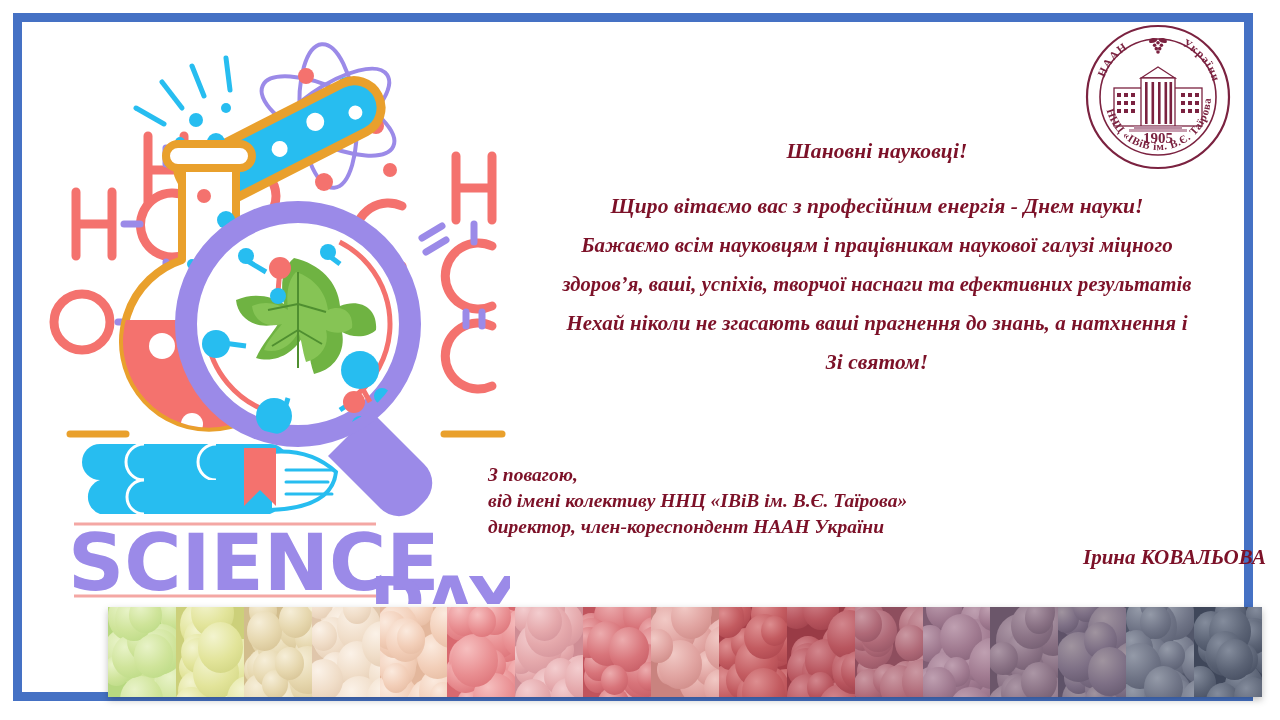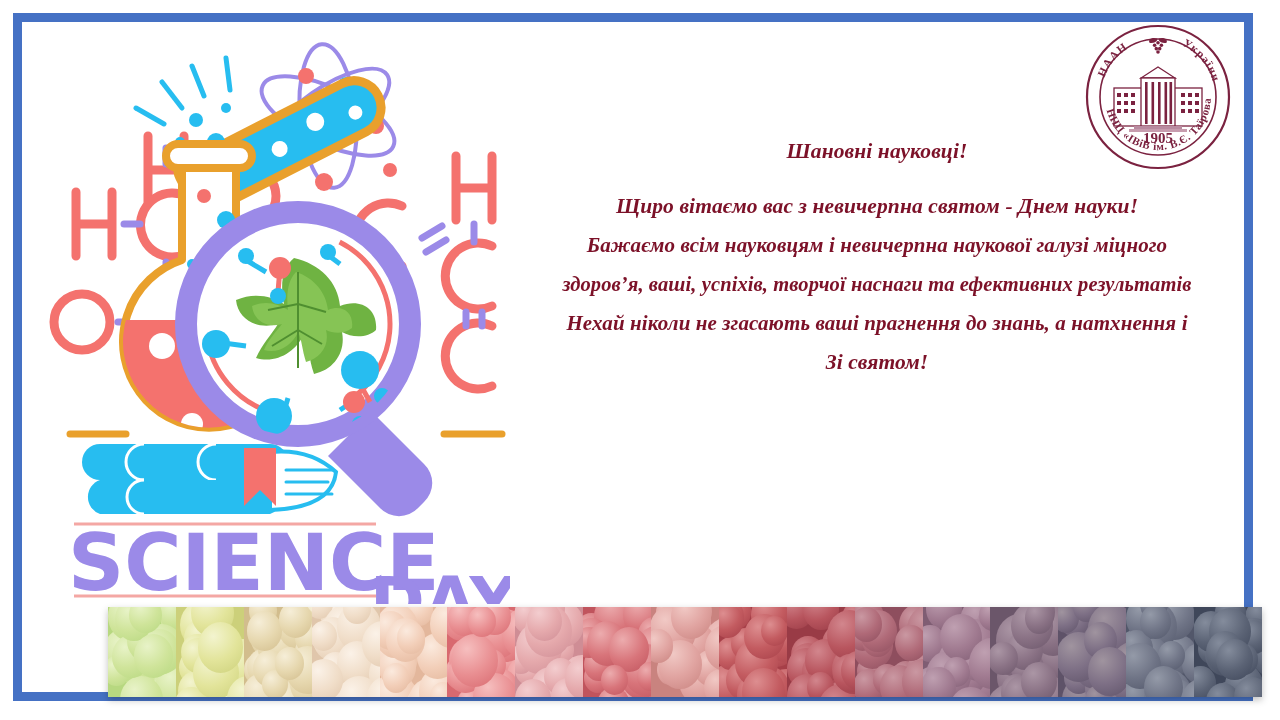--- a/index.html
+++ b/index.html
@@ -381,27 +381,33 @@
         <textPath href="#arcTop" startOffset="64%">України</textPath>
       </text>
       <text font-family="'Liberation Serif', serif" font-size="11" font-weight="bold" fill="#7b2240" letter-spacing="0.6">
         <textPath href="#arcBot" startOffset="8%">ННЦ «ІВіВ ім. В.Є. Таїрова»</textPath>
       </text>
     </svg>
   </div>
 
   <div id="greeting">
     <div class="g-line salut">Шановні науковці!</div>
-    <div class="g-line">Щиро вітаємо вас з невичерпна святом - Днем науки!</div>
-    <div class="g-line small">Бажаємо всім науковцям і невичерпна наукової галузі міцного</div>
+    <div class="g-line">Щиро вітаємо вас з професійним енергія - Днем науки!</div>
+    <div class="g-line small">Бажаємо всім науковцям і працівникам наукової галузі міцного</div>
     <div class="g-line wide">здоров’я, ваші, успіхів, творчої наснаги та ефективних результатів</div>
     <div class="g-line small">Нехай ніколи не згасають ваші прагнення до знань, а натхнення і</div>
     <div class="g-line">Зі святом!</div>
   </div>
 
+  <div id="signature">
+    <div class="sig-line">З повагою,</div>
+    <div class="sig-line">від імені колективу ННЦ «ІВіВ ім. В.Є. Таїрова»</div>
+    <div class="sig-line">директор, член-кореспондент НААН України</div>
+    <div class="sig-name">Ірина КОВАЛЬОВА</div>
+  </div>
 
   <div id="grape-strip">
       <div class="grape-cell" style="background: rgb(183, 216, 128);">
         <div class="berries">
           <i style="width: 39.1352px; height: 43.8315px; left: 15.9265%; top: 39.6521%; background: radial-gradient(circle at 34% 28%, rgb(232, 243, 200) 0%, rgb(207, 228, 154) 52%, rgb(183, 216, 128) 100%);"></i>
           <i style="width: 47.716px; height: 53.4419px; left: 53.2185%; top: 38.2123%; background: radial-gradient(circle at 34% 28%, rgb(232, 243, 200) 0%, rgb(207, 228, 154) 52%, rgb(183, 216, 128) 100%);"></i>
           <i style="width: 45.1377px; height: 50.5542px; left: 77.5327%; top: -11.7984%; background: radial-gradient(circle at 34% 28%, rgb(232, 243, 200) 0%, rgb(207, 228, 154) 52%, rgb(183, 216, 128) 100%);"></i>
           <i style="width: 47.9422px; height: 53.6953px; left: 6.96338%; top: 1.26901%; background: radial-gradient(circle at 34% 28%, rgb(232, 243, 200) 0%, rgb(207, 228, 154) 52%, rgb(183, 216, 128) 100%);"></i>
           <i style="width: 47.8407px; height: 53.5816px; left: -8.09659%; top: 22.2471%; background: radial-gradient(circle at 34% 28%, rgb(232, 243, 200) 0%, rgb(207, 228, 154) 52%, rgb(183, 216, 128) 100%);"></i>
           <i style="width: 26.6656px; height: 29.8654px; left: -6.80065%; top: 54.1053%; background: radial-gradient(circle at 34% 28%, rgb(232, 243, 200) 0%, rgb(207, 228, 154) 52%, rgb(183, 216, 128) 100%);"></i>

